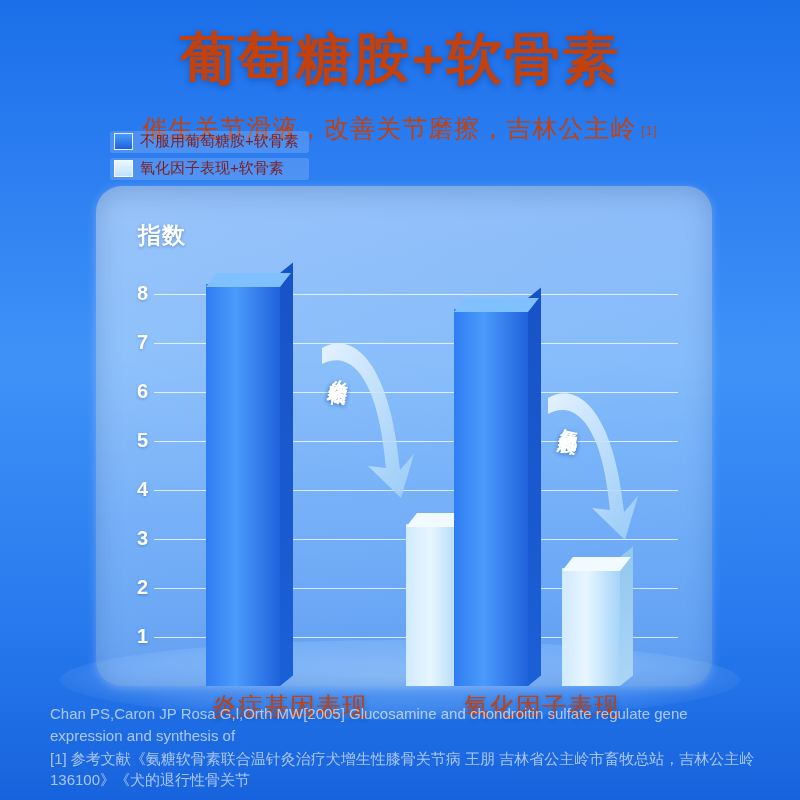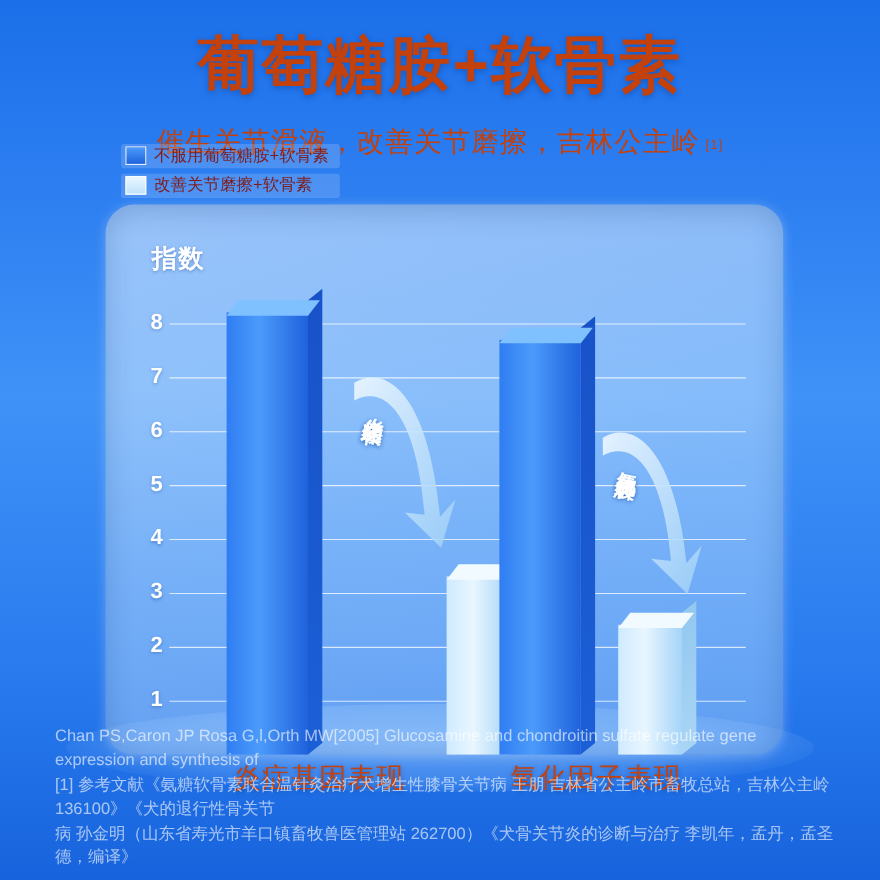--- a/index.html
+++ b/index.html
@@ -225,21 +225,21 @@
   </div>
 </div>
 
 <div id="legend">
   <div class="legend-item">
     <span class="legend-swatch" style="background:linear-gradient(180deg,#4b9bfb,#1f62dc);"></span>
     <span class="legend-label">不服用葡萄糖胺+软骨素</span>
   </div>
   <div class="legend-item">
     <span class="legend-swatch" style="background:linear-gradient(180deg,#eaf7ff,#bfe2fb);"></span>
-    <span class="legend-label">改善关节磨擦+软骨素</span>
+    <span class="legend-label">氧化因子表现+软骨素</span>
   </div>
 </div>
 
 <div id="chart-ellipse"></div>
 <div id="chart-panel"></div>
 
 <div id="chart-area">
   <div id="y-axis-title">指数</div>
 
   <div id="grid-container">
@@ -300,14 +300,13 @@
   </defs>
   <path d="M322,348 C352,330 390,360 400,470 L414,454 L401,498 L368,466 L386,468 C378,372 348,350 322,364 Z" fill="url(#arrGrad1)"></path>
   <path d="M548,398 C578,380 614,412 624,512 L638,496 L625,540 L592,508 L610,510 C602,422 574,400 548,414 Z" fill="url(#arrGrad2)"></path>
 </svg>
 <div class="arrow-text" id="arrow-text-1">炎症缓和</div>
 <div class="arrow-text" id="arrow-text-2">氧化缓解</div>
 
 <div id="footnotes">
   <p>Chan PS,Caron  JP Rosa G,l,Orth MW[2005] Glucosamine and chondroitin sulfate regulate gene expression and synthesis of</p>
   <p>[1] 参考文献《氨糖软骨素联合温针灸治疗犬增生性膝骨关节病 王朋 吉林省公主岭市畜牧总站，吉林公主岭 136100》《犬的退行性骨关节</p>
-  <p>病 孙金明（山东省寿光市羊口镇畜牧兽医管理站 262700）《犬骨关节炎的诊断与治疗 李凯年，孟丹，孟圣德，编译》</p>
 </div>
 
 </body></html>

